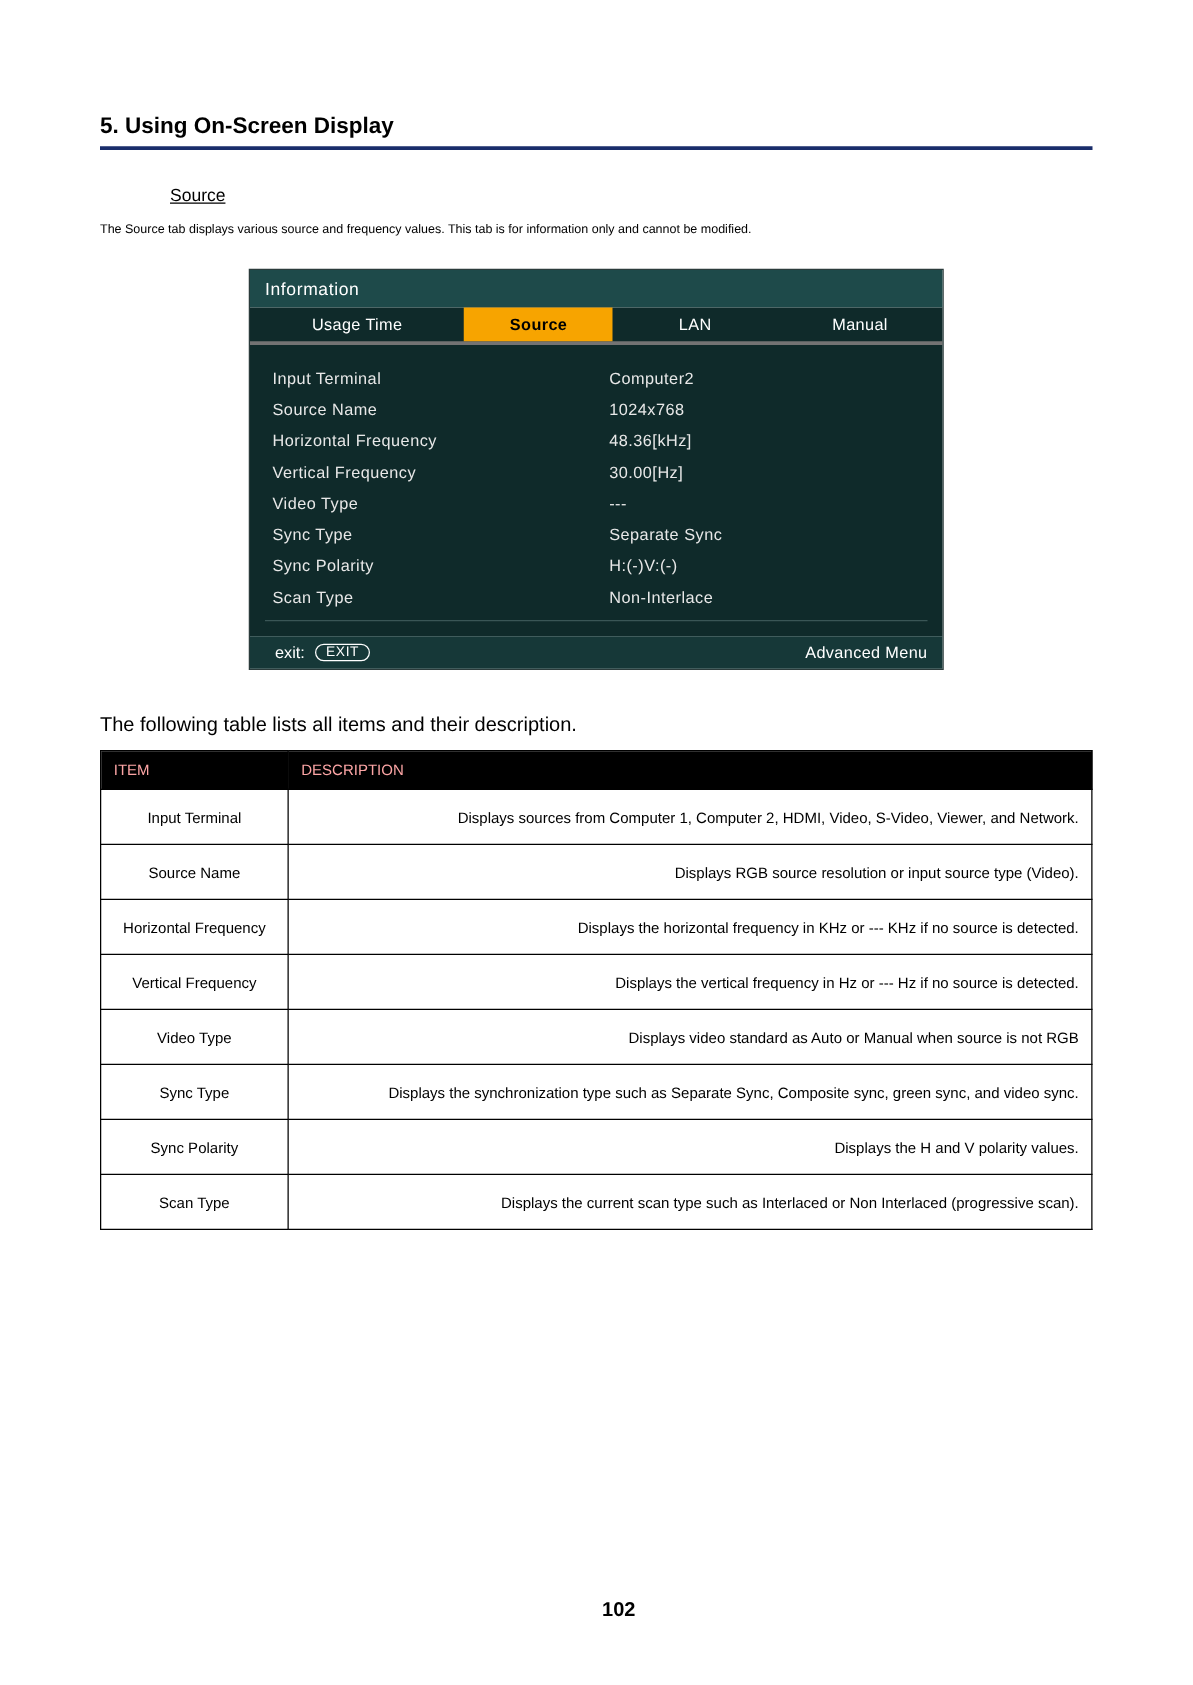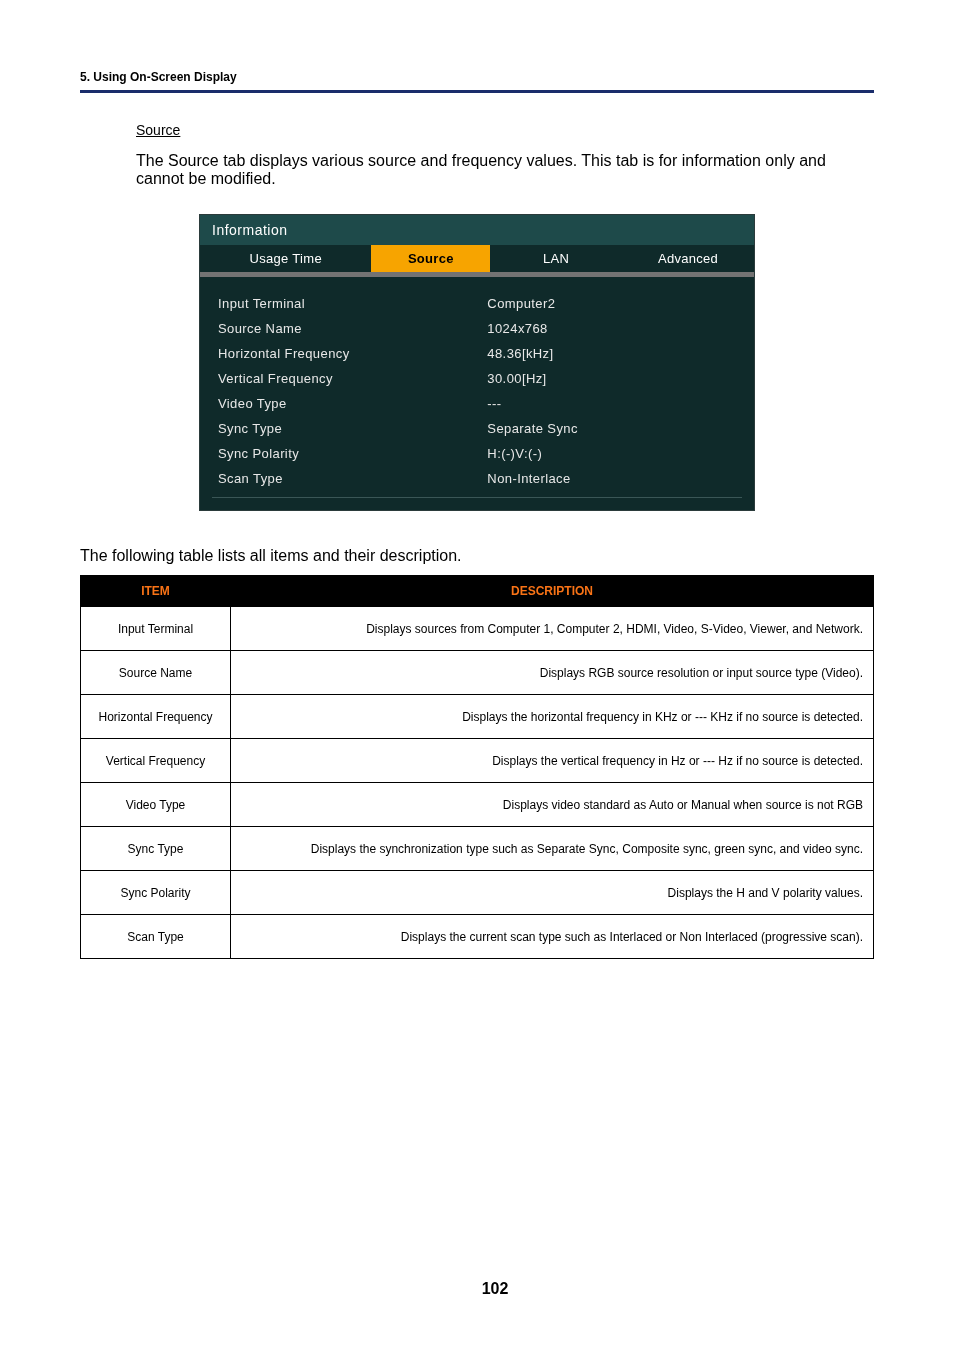--- a/index.html
+++ b/index.html
@@ -6,42 +6,42 @@
     body {
       width: 954px;
       height: 1348px;
       background: #fff;
       font-family: Arial, Helvetica, sans-serif;
       color: #000;
       position: relative;
       padding: 70px 80px 0 80px;
     }
     .section-header {
-      font-size: 12px;
+      font-size: 18px;
       font-weight: bold;
       color: #000;
       padding-bottom: 6px;
+      margin-top: 20px;
     }
     .header-rule {
       height: 3px;
       background: #1a2d6b;
       width: 100%;
       margin-bottom: 28px;
     }
     .source-heading {
       font-size: 14px;
       text-decoration: underline;
       margin-left: 56px;
       margin-bottom: 4px;
       display: inline-block;
       padding-bottom: 2px;
     }
     .source-desc {
-      font-size: 16px;
-      margin-left: 56px;
+      font-size: 10px;
       margin-top: 8px;
       margin-bottom: 26px;
     }
 
     
     .osd {
       width: 556px;
       margin: 0 auto 36px auto;
       border: 1px solid #2b3b3b;
       font-family: "Arial", sans-serif;
@@ -49,21 +49,21 @@
     .osd-title {
       background: #1e4a4a;
       color: #fff;
       font-size: 14px;
       padding: 7px 12px;
       letter-spacing: 0.5px;
     }
     .osd-tabs {
       display: flex;
       background: #0f2a2a;
-      border-bottom: 5px solid #737373;
+      border-bottom: 3px solid #737373;
     }
     .osd-tab {
       flex: 1;
       text-align: center;
       color: #fff;
       font-size: 13px;
       padding: 6px 0;
       letter-spacing: 0.3px;
     }
     .osd-tab.active {
@@ -121,23 +121,23 @@
       font-size: 12px;
     }
     table.desc th, table.desc td {
       border: 1px solid #000;
       padding: 10px 10px;
       text-align: right;
       vertical-align: middle;
     }
     table.desc th {
       background: #000;
-      color: #f97316;
-      font-weight: bold;
-      text-align: center;
+      color: #fca5a5;
+      font-weight: normal;
+      text-align: left;
       padding: 8px 10px;
     }
     table.desc td.item {
       width: 150px;
       text-align: center;
       font-weight: normal;
       height: 44px;
     }
 
     .page-num {
@@ -160,21 +160,21 @@
 
 <div class="source-heading">Source</div>
 <div class="source-desc">The Source tab displays various source and frequency values. This tab is for information only and cannot be modified.</div>
 
 <div class="osd">
   <div class="osd-title">Information</div>
   <div class="osd-tabs">
     <div class="osd-tab first">Usage Time</div>
     <div class="osd-tab active">Source</div>
     <div class="osd-tab">LAN</div>
-    <div class="osd-tab">Advanced</div>
+    <div class="osd-tab">Manual</div>
   </div>
   <div class="osd-body">
     <div class="osd-row">
       <div class="osd-label">Input Terminal</div>
       <div class="osd-value">Computer2</div>
     </div>
     <div class="osd-row">
       <div class="osd-label">Source Name</div>
       <div class="osd-value">1024x768</div>
     </div>
@@ -197,20 +197,27 @@
     <div class="osd-row">
       <div class="osd-label">Sync Polarity</div>
       <div class="osd-value">H:(-)V:(-)</div>
     </div>
     <div class="osd-row">
       <div class="osd-label">Scan Type</div>
       <div class="osd-value">Non-Interlace</div>
     </div>
     <div class="osd-body-sep"></div>
   </div>
+  <div class="osd-footer">
+    <div class="osd-exit">
+      <span>exit:</span>
+      <span class="exit-pill">EXIT</span>
+    </div>
+    <div class="adv-menu">Advanced Menu</div>
+  </div>
 </div>
 
 <div class="table-intro">The following table lists all items and their description.</div>
 
 <table class="desc">
   <thead>
     <tr>
       <th>ITEM</th>
       <th>DESCRIPTION</th>
     </tr>

